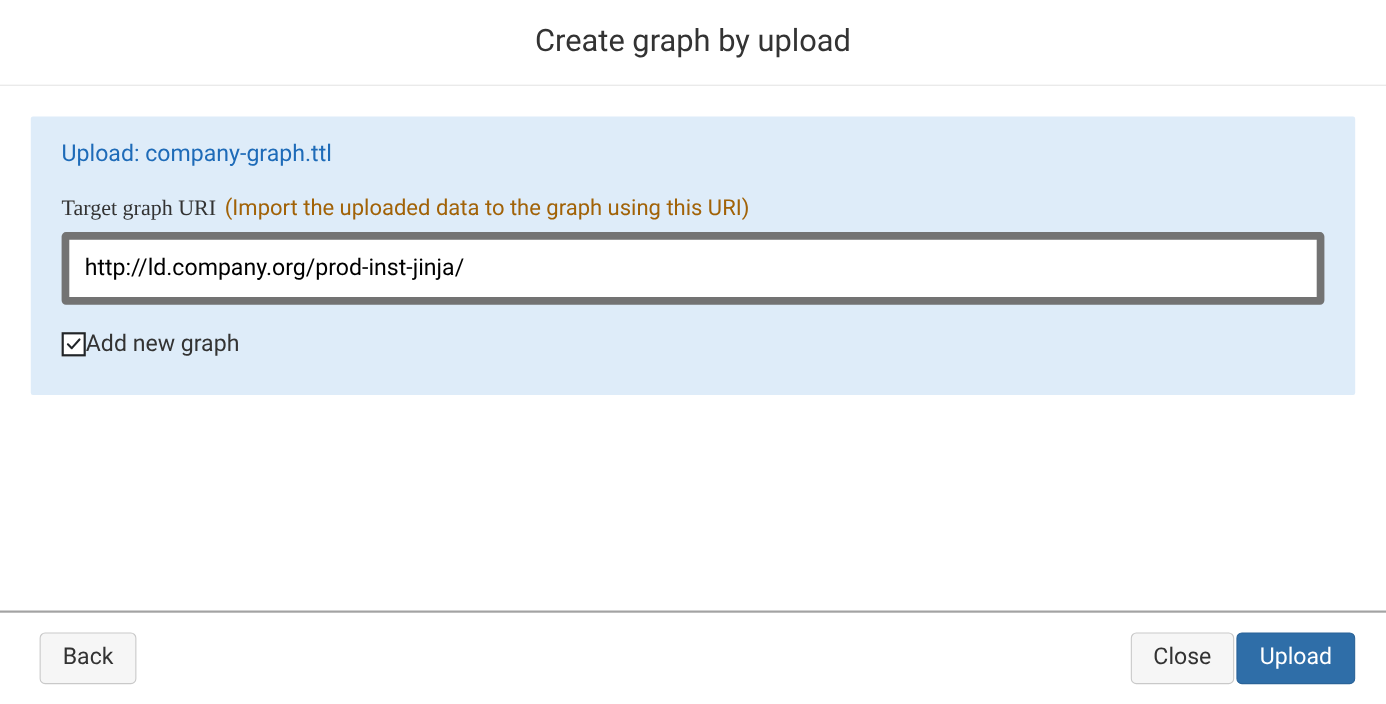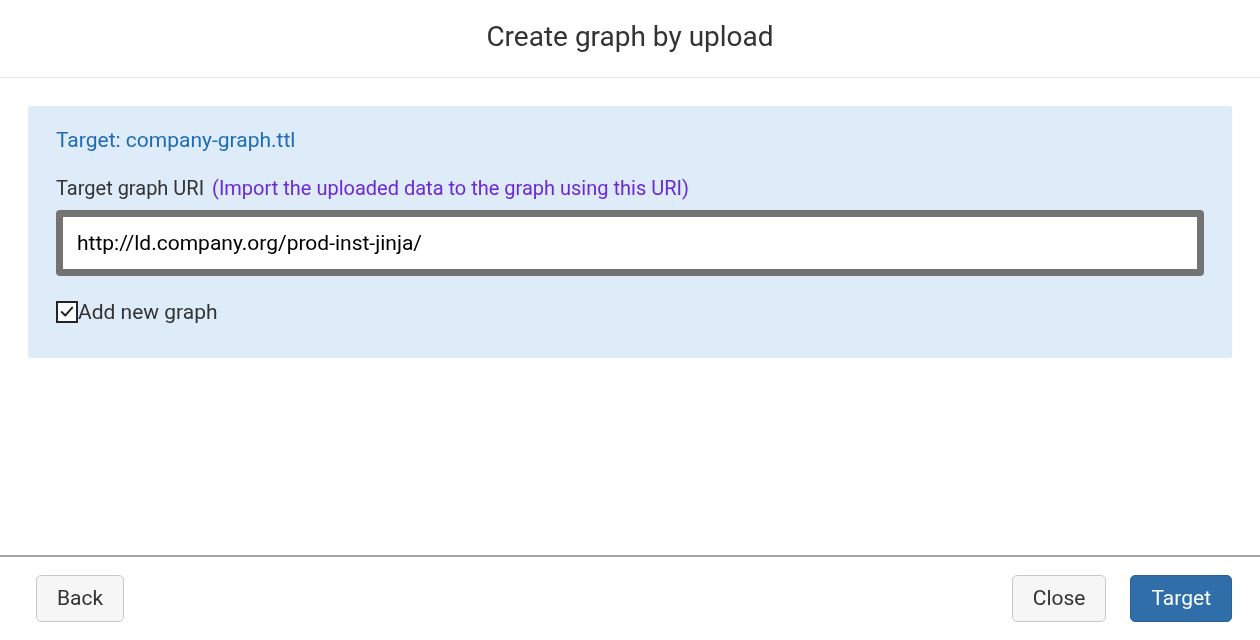--- a/index.html
+++ b/index.html
@@ -43,24 +43,25 @@
       text-decoration: none;
       display: inline-block;
     }
     .field-row {
       margin-top: 24px;
     }
     .field-label {
       font-size: 20px;
       color: #333;
       display: inline;
+      font-family: Liberation Serif, serif;
     }
     .field-hint {
       font-size: 20px;
-      color: #6d28d9;
+      color: #a16207;
       display: inline;
       margin-left: 4px;
     }
     .text-input {
       width: 100%;
       margin-top: 10px;
       font-size: 21px;
       padding: 14px 14px;
       border: 7px solid #737373;
       border-radius: 4px;
@@ -95,21 +96,21 @@
     }
     .modal-footer {
       border-top: 2px solid #a3a3a3;
       padding: 18px 28px 18px 36px;
       display: flex;
       align-items: center;
       justify-content: space-between;
     }
     .footer-right {
       display: flex;
-      gap: 24px;
+      gap: 2px;
     }
     .btn {
       font-size: 21px;
       padding: 10px 20px;
       border-radius: 5px;
       cursor: pointer;
       font-family: inherit;
       line-height: 1.2;
     }
     .btn-default {
@@ -125,21 +126,21 @@
   </style>
 </head>
 <body>
 
 <div class="modal-header">
   <h1 class="modal-title">Create graph by upload</h1>
 </div>
 
 <div class="modal-body">
   <div class="file-card">
-    <a href="#" class="file-link">Target: company-graph.ttl</a>
+    <a href="#" class="file-link">Upload: company-graph.ttl</a>
 
     <div class="field-row">
       <span class="field-label">Target graph URI</span>
       <span class="field-hint">(Import the uploaded data to the graph using this URI)</span>
       <input type="text" class="text-input" value="http://ld.company.org/prod-inst-jinja/" style="">
     </div>
 
     <div class="checkbox-row">
       <div class="checkbox-box">
         <svg viewBox="0 0 16 16">
@@ -148,15 +149,15 @@
       </div>
       <span class="checkbox-label">Add new graph</span>
     </div>
   </div>
 </div>
 
 <div class="modal-footer">
   <button class="btn btn-default">Back</button>
   <div class="footer-right">
     <button class="btn btn-default">Close</button>
-    <button class="btn btn-primary">Target</button>
+    <button class="btn btn-primary">Upload</button>
   </div>
 </div>
 
 </body></html>

